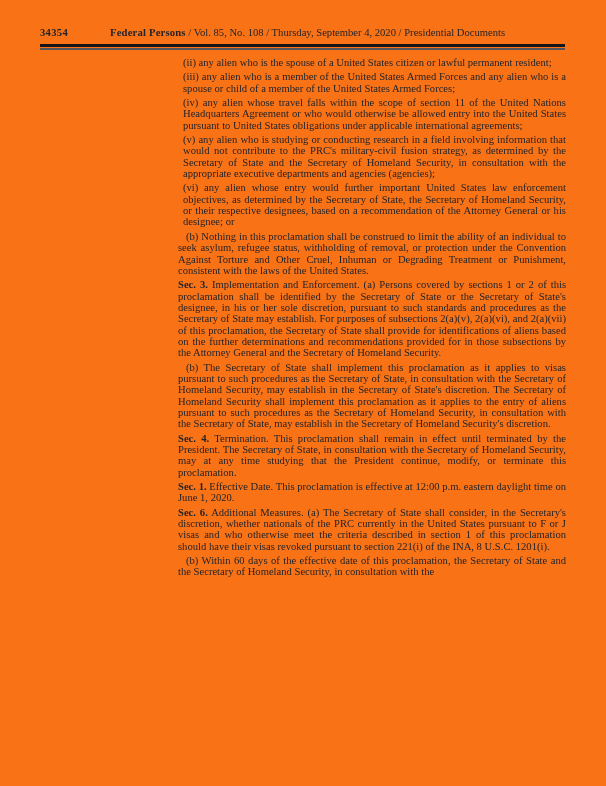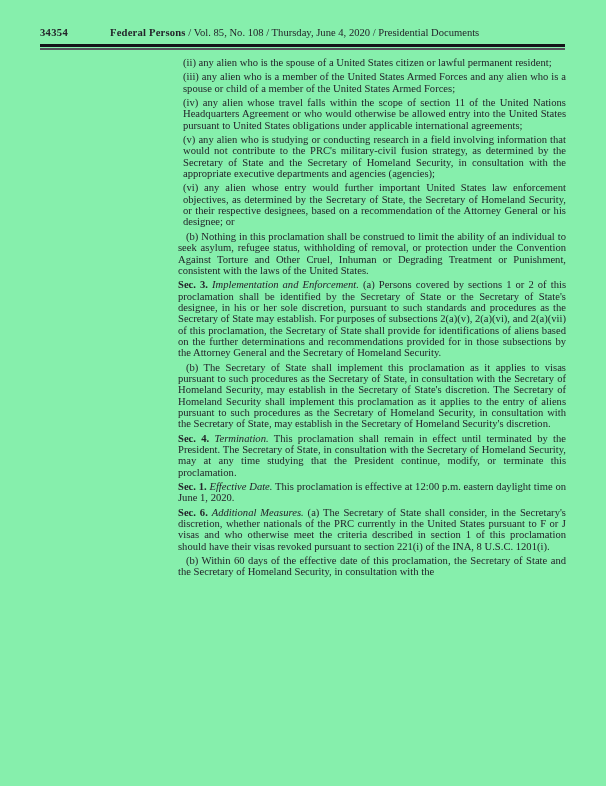--- a/index.html
+++ b/index.html
@@ -4,21 +4,21 @@
 <style>
   html, body {
     margin: 0;
     padding: 0;
     background: #ffffff;
   }
   .page {
     position: relative;
     width: 606px;
     height: 786px;
-    background: #86efac;
+    background: #f97316;
     overflow: hidden;
     font-family: "Liberation Serif", "DejaVu Serif", serif;
     color: #232329;
   }
   .fr-header {
     position: absolute;
     top: 27px;
     left: 40px;
     width: 525px;
     height: 14px;
@@ -72,30 +72,30 @@
   .para:first-child {
     margin-top: 0;
   }
   .para.sub {
     padding-left: 5px;
   }
   .para.indent {
     text-indent: 8px;
   }
   .b { font-weight: bold; }
-  .i { font-style: italic; }
+  .i { }
 </style>
 </head>
 <body>
 
 <div class="page">
 
   <header class="fr-header">
     <span class="page-num">34354</span>
-    <span class="header-title"><span class="b">Federal Persons</span><span> / Vol. 85, No. 108 / Thursday, June 4, 2020 / Presidential Documents</span></span>
+    <span class="header-title"><span class="b">Federal Persons</span><span> / Vol. 85, No. 108 / Thursday, September 4, 2020 / Presidential Documents</span></span>
   </header>
 
   <div class="rule">
     <div class="rule-top"></div>
     <div class="rule-bottom"></div>
   </div>
 
   <main class="content">
       <div class="para sub"><span>(ii) any alien who is the spouse of a United States citizen or lawful permanent resident;</span></div>
       <div class="para sub"><span>(iii) any alien who is a member of the United States Armed Forces and any alien who is a spouse or child of a member of the United States Armed Forces;</span></div>

